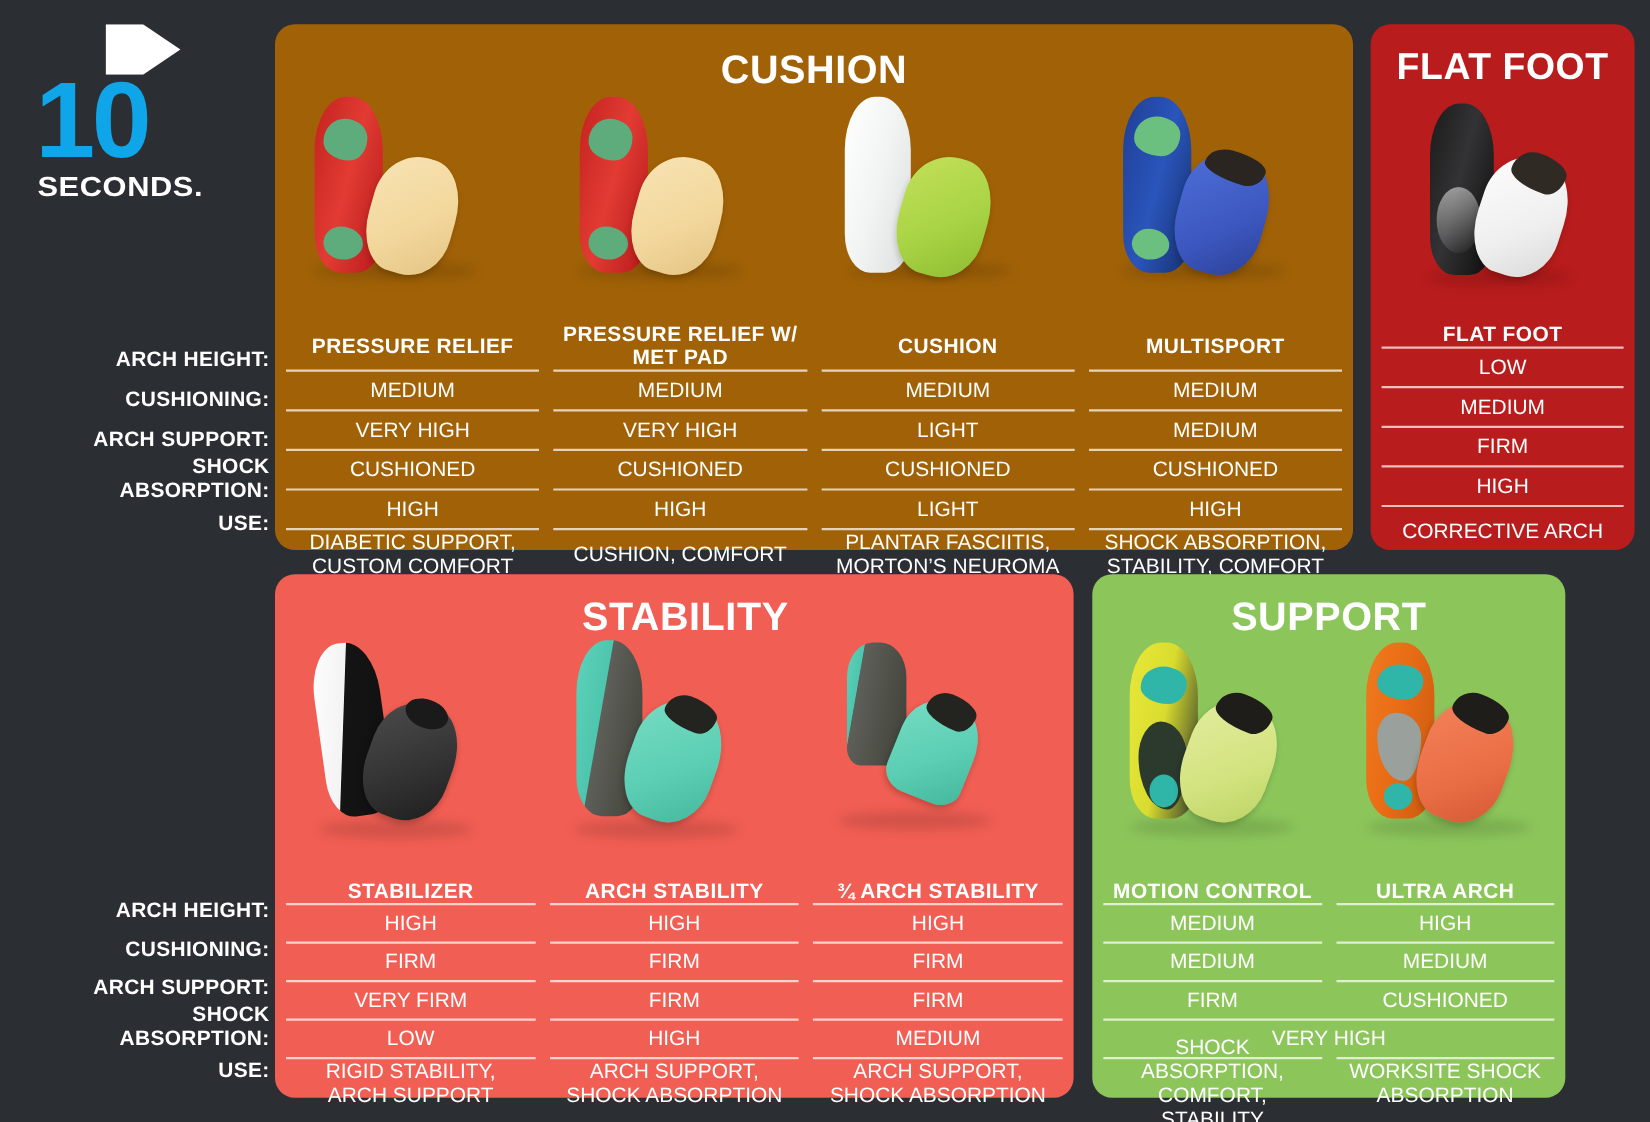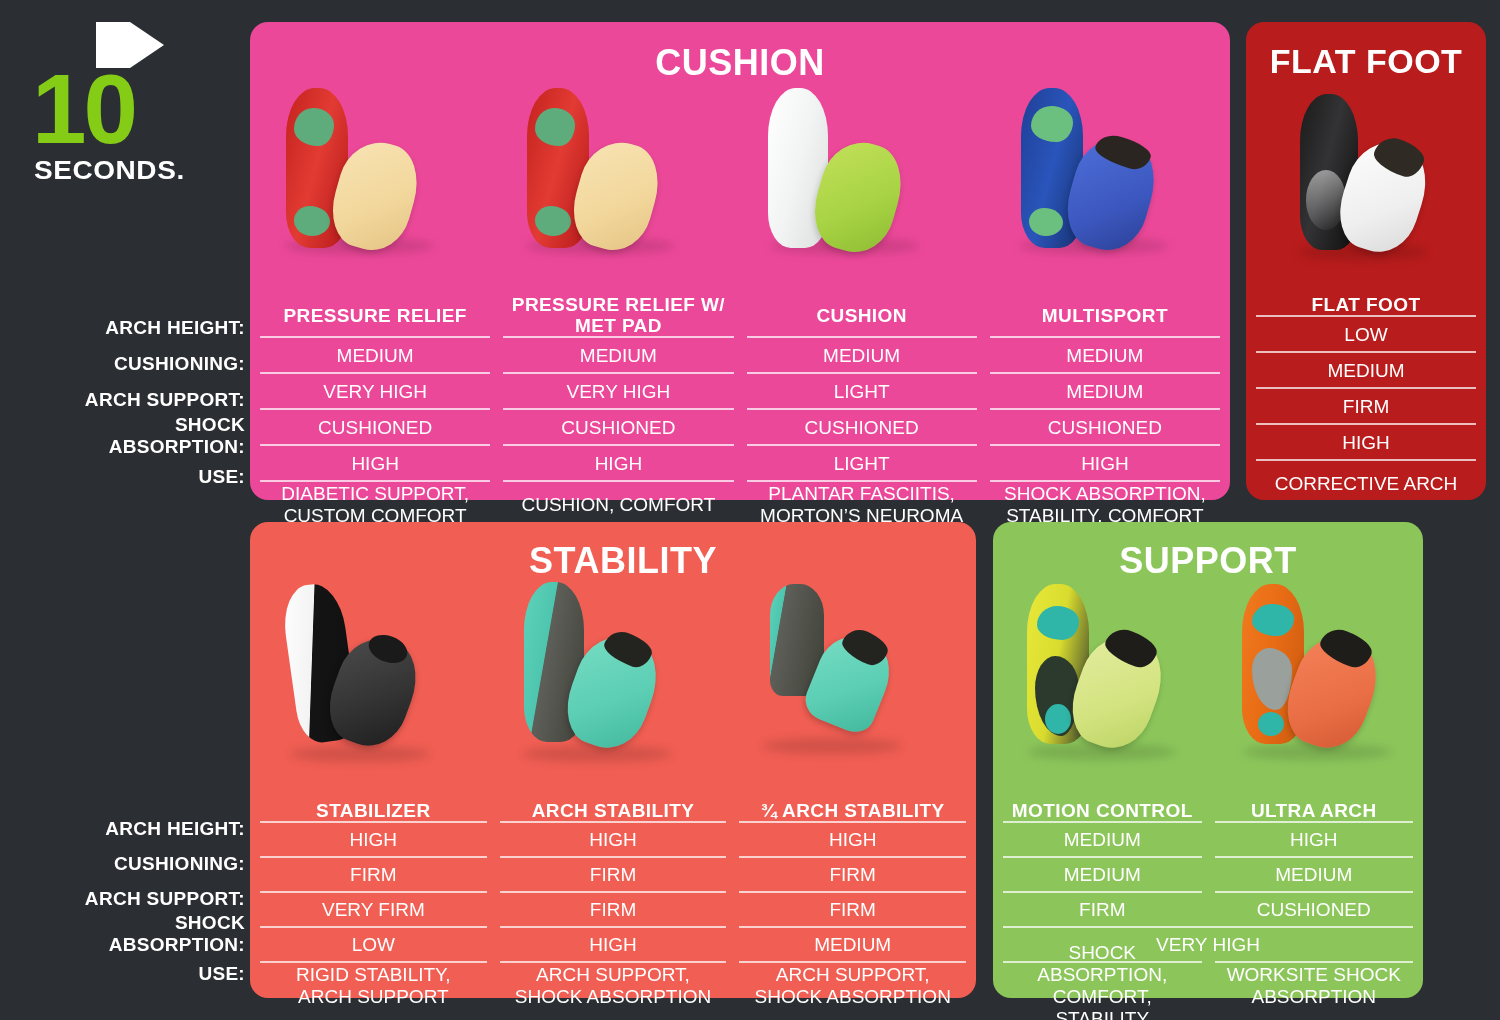--- a/index.html
+++ b/index.html
@@ -9,34 +9,34 @@
     font-family:"Liberation Sans", sans-serif;
     overflow:hidden;
     position:relative;
     -webkit-font-smoothing:antialiased;
   }
 
   
   #logo{position:absolute;left:32px;top:22px;width:130px;height:150px;}
   #logo .flagpoly{position:absolute;left:64px;top:0px;}
   #logo .ten{position:absolute;left:0px;top:38px;font-weight:bold;font-size:98px;
-    line-height:98px;color:#84cc16;letter-spacing:-3px;font-family:"Liberation Sans",sans-serif;}
+    line-height:98px;color:#0ea5e9;letter-spacing:-3px;font-family:"Liberation Sans",sans-serif;}
   #logo .seconds{position:absolute;left:2px;top:136px;font-weight:bold;font-size:25px;
     line-height:25px;color:#ffffff;letter-spacing:0.5px;
     transform:scaleX(1.12);transform-origin:left center;}
 
   
   .panel{position:absolute;border-radius:18px;box-sizing:border-box;}
   .panel-title{
     text-align:center;color:#ffffff;font-weight:bold;
     letter-spacing:0.5px;
     font-family:"Liberation Sans",sans-serif;
   }
 
-  #panel-cushion{left:250px;top:22px;width:980px;height:478px;background:#ec4899;}
+  #panel-cushion{left:250px;top:22px;width:980px;height:478px;background:#a16207;}
   #panel-cushion .panel-title{font-size:36px;margin-top:20px;}
   #panel-flatfoot{left:1246px;top:22px;width:240px;height:478px;background:#b91c1c;}
   #panel-flatfoot .panel-title{font-size:34px;margin-top:20px;}
   #panel-stability{left:250px;top:522px;width:726px;height:476px;background:#f15e53;}
   #panel-stability .panel-title{font-size:36px;margin-top:18px;margin-left:20px;}
   #panel-support{left:993px;top:522px;width:430px;height:476px;background:#8cc65b;}
   #panel-support .panel-title{font-size:36px;margin-top:18px;}
 
   
   .shots{position:absolute;left:0;right:0;display:flex;}

